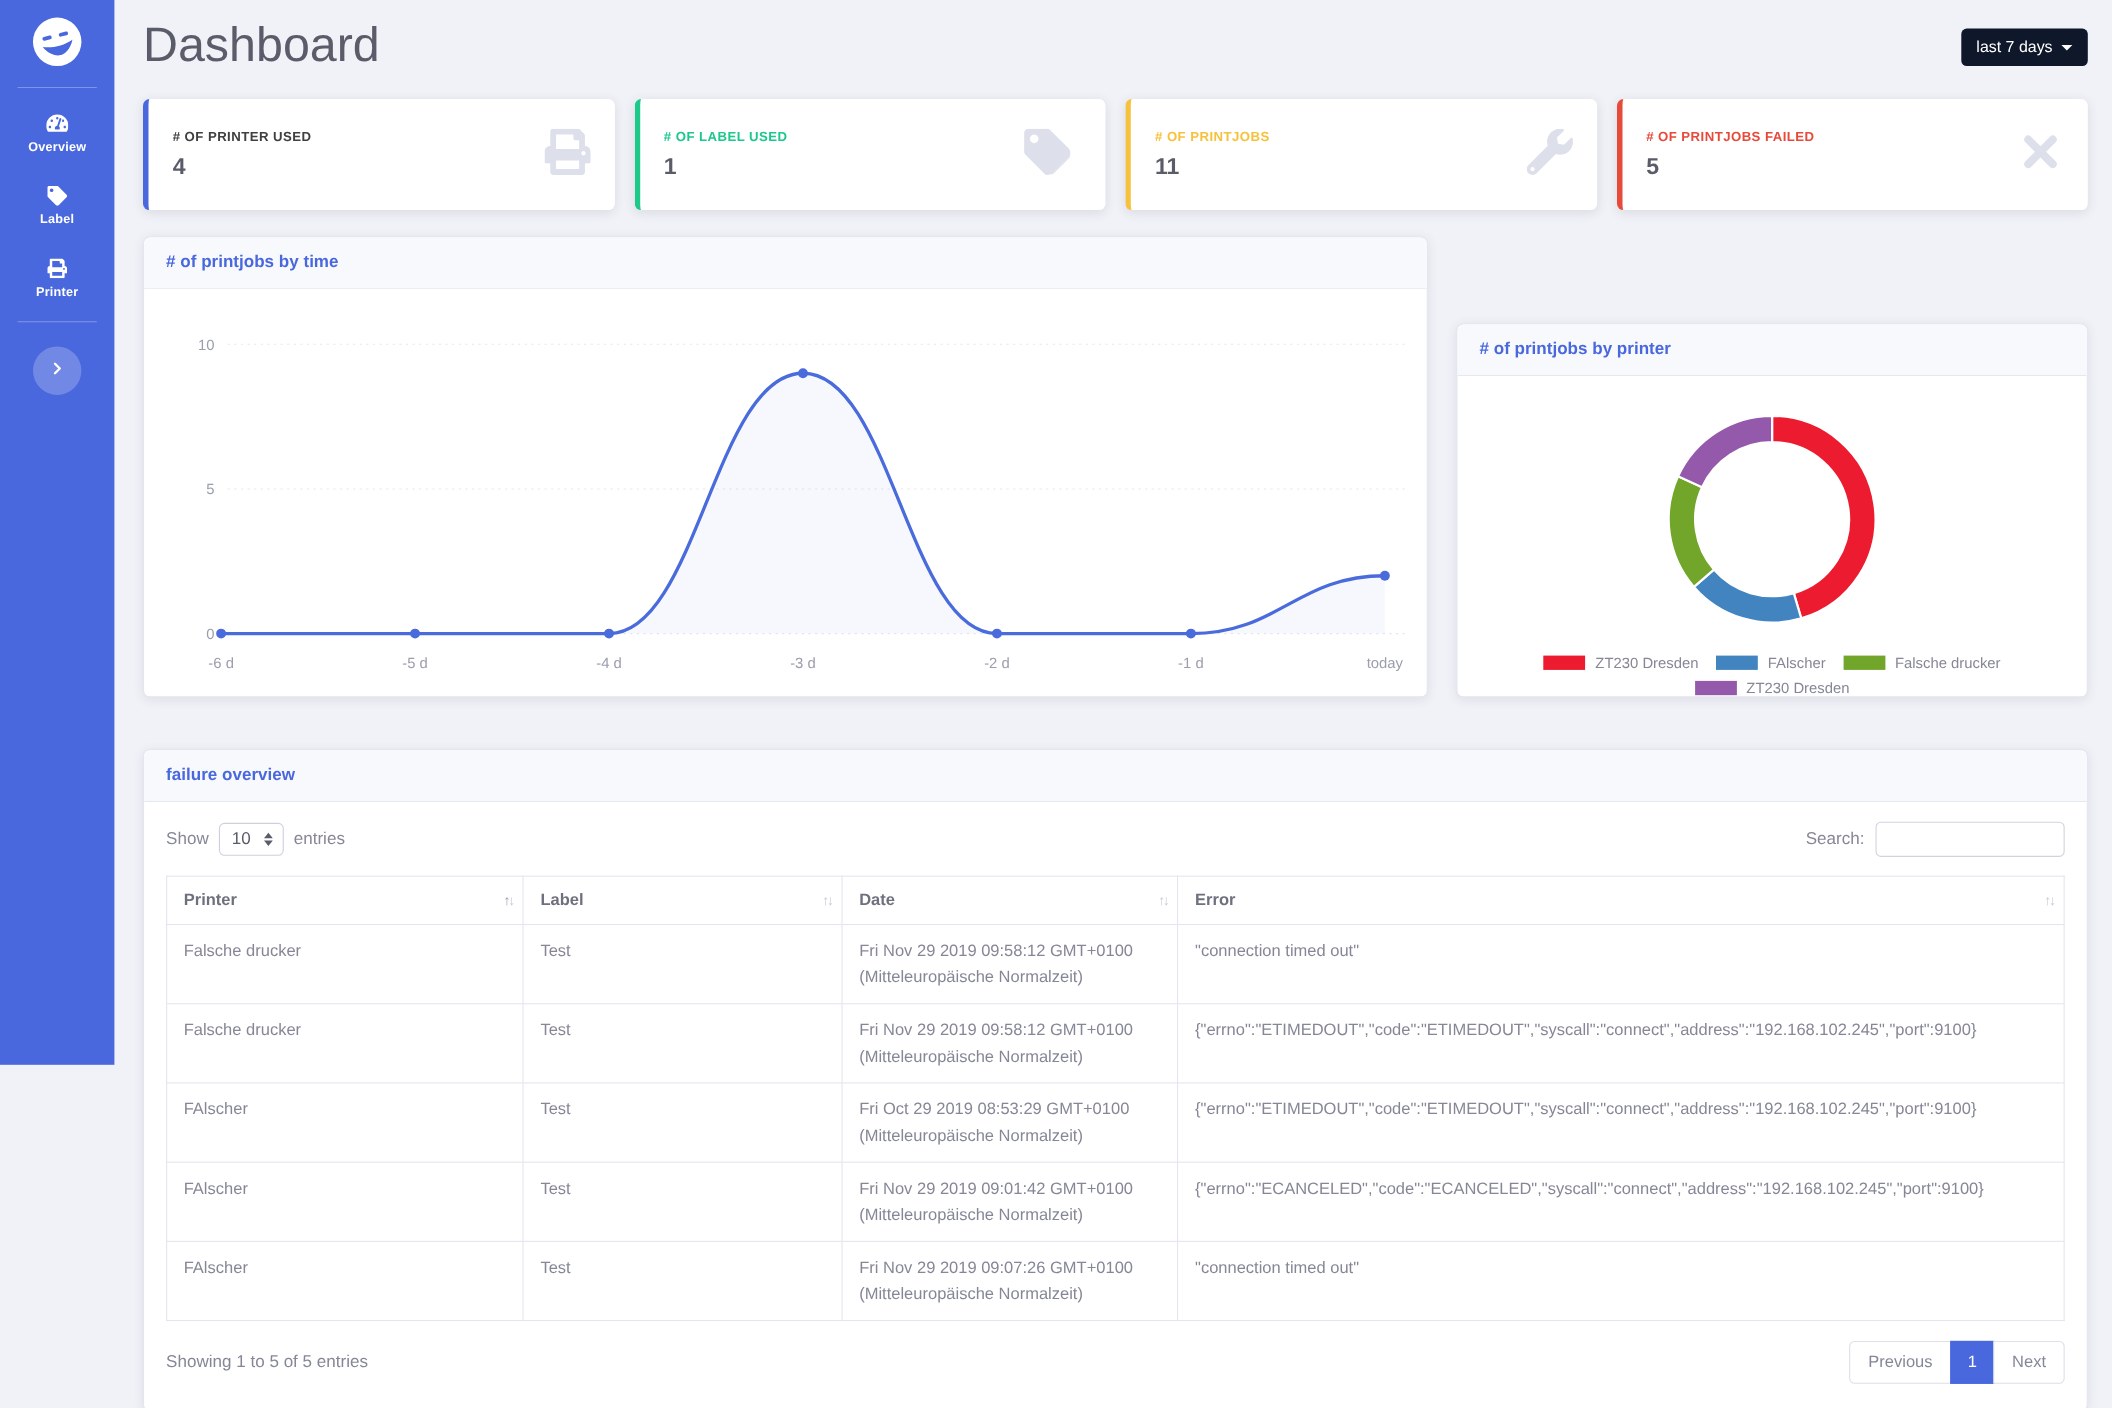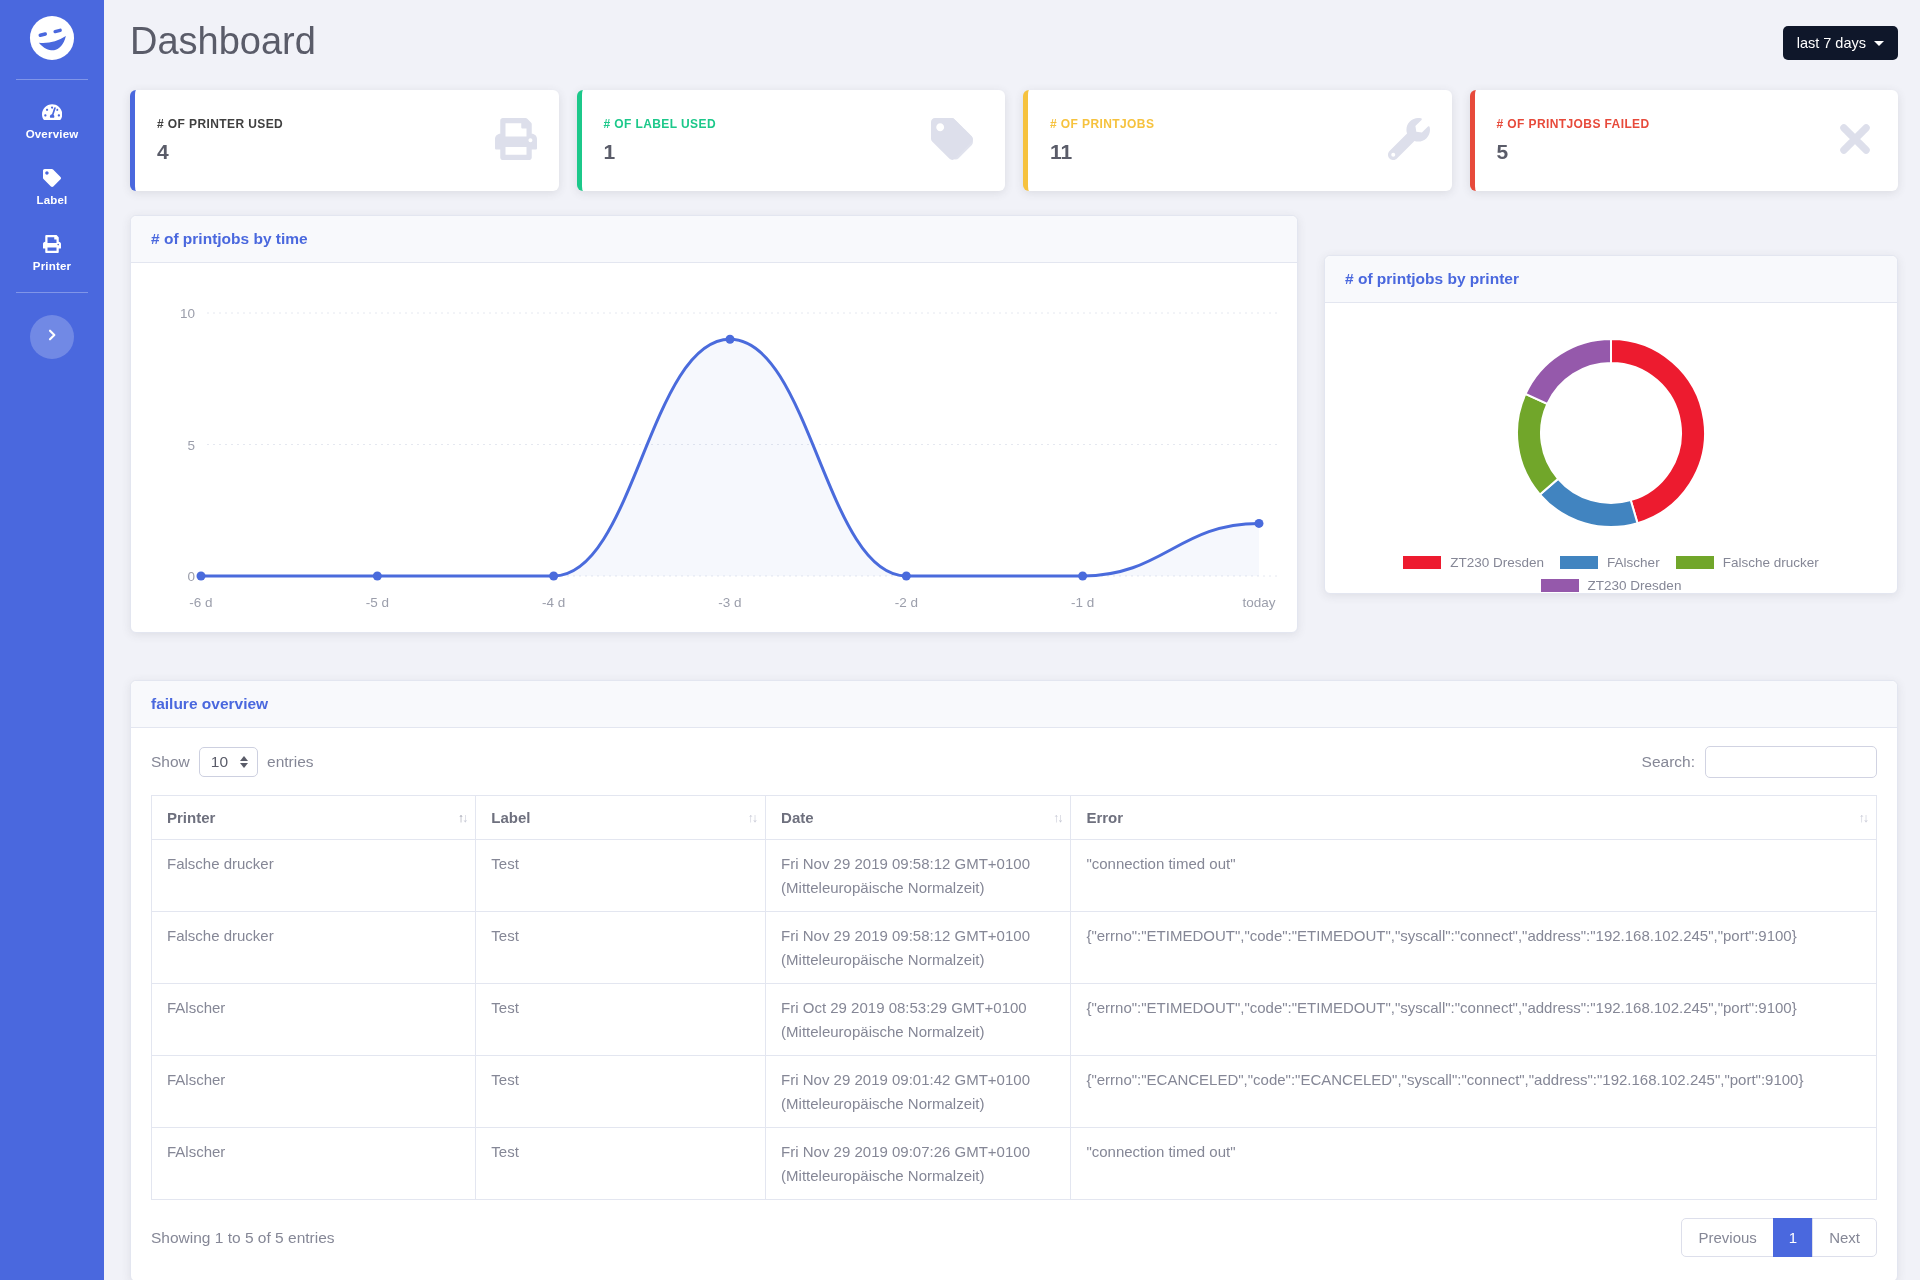--- a/index.html
+++ b/index.html
@@ -4,42 +4,42 @@
 <style>
   * { box-sizing: border-box; }
   html,body { margin:0; padding:0; }
   body {
     width:1920px; height:1280px; overflow:hidden;
     font-family:"Liberation Sans", sans-serif;
     background:#f1f2f8; display:flex;
   }
   
   .sidebar {
-    width:104px; height:1280px; flex-shrink:0;
+    width:104px; height:968px; flex-shrink:0;
     background:#4a68de; display:flex; flex-direction:column; align-items:center;
     padding-top:15px;
   }
   .logo { width:46px; height:46px; cursor:pointer; margin-bottom:14px; }
   .side-divider { width:72px; border-top:1px solid rgba(255,255,255,.3); margin:4px 0 6px; }
   .nav-item {
     width:100%; padding:16px 0 12px; color:#fff; cursor:pointer;
     display:flex; flex-direction:column; align-items:center; gap:6px;
   }
   .nav-item .nav-icon { height:20px; display:flex; align-items:center; }
   .nav-item .nav-icon svg { height:18px; fill:#fff; }
   .nav-label { font-size:11.5px; font-weight:bold; letter-spacing:.2px; }
   .side-toggle {
     margin-top:16px; width:44px; height:44px; border-radius:50%;
     background:rgba(255,255,255,.22); display:flex; align-items:center; justify-content:center;
     cursor:pointer;
   }
   
   .main { flex:1; padding:22px 24px 0 26px; }
   .topbar { display:flex; justify-content:space-between; align-items:flex-start; margin-bottom:30px; }
-  .page-title { font-size:38px; font-weight:400; color:#5a5c69; margin:0; line-height:38px; }
+  .page-title { font-size:44px; font-weight:400; color:#5a5c69; margin:0; line-height:38px; }
   .range-btn {
     background:#0f172a; color:#fff; border:none; border-radius:5px;
     padding:9px 14px; font-size:14.5px; font-family:inherit;
     display:flex; align-items:center; gap:8px; cursor:pointer; margin-top:4px;
   }
   .caret-down { width:0; height:0; border-left:5px solid transparent; border-right:5px solid transparent; border-top:5px solid #fff; }
   
   .stats-row { display:flex; gap:18px; margin-bottom:24px; }
   .stat-card {
     flex:1; height:101px; background:#fff; border-radius:6px;
@@ -48,21 +48,21 @@
   }
   .stat-label { font-size:12px; font-weight:bold; letter-spacing:.4px; margin-bottom:9px; }
   .stat-value { font-size:21px; font-weight:bold; color:#5a5c69; }
   .stat-icon svg { height:42px; fill:#dddfeb; }
   
   .card { background:#fff; border:1px solid #e3e6f0; border-radius:6px; box-shadow:0 2px 10px rgba(58,59,69,.1); }
   .card-header {
     background:#f8f9fc; border-bottom:1px solid #e3e6f0; border-radius:6px 6px 0 0;
     padding:14px 20px; font-size:15.5px; font-weight:bold; color:#4a68de;
   }
-  .charts-row { display:flex; gap:26px; align-items:center; margin-bottom:47px; }
+  .charts-row { display:flex; gap:26px; align-items:flex-end; margin-bottom:47px; }
   .line-card { width:1168px; }
   .donut-card { flex:1; }
   .line-chart-body { padding:0; }
   .donut-body { padding-top:12px; }
   .legend { display:flex; flex-wrap:wrap; justify-content:center; column-gap:16px; row-gap:8px; width:560px; margin:4px auto 0; }
   .legend-item { display:flex; align-items:center; gap:9px; font-size:13.5px; color:#858796; }
   .legend-swatch { width:38px; height:13px; display:inline-block; }
   
   .table-card { margin-bottom:20px; }
   .table-body { padding:18px 20px 24px; }

